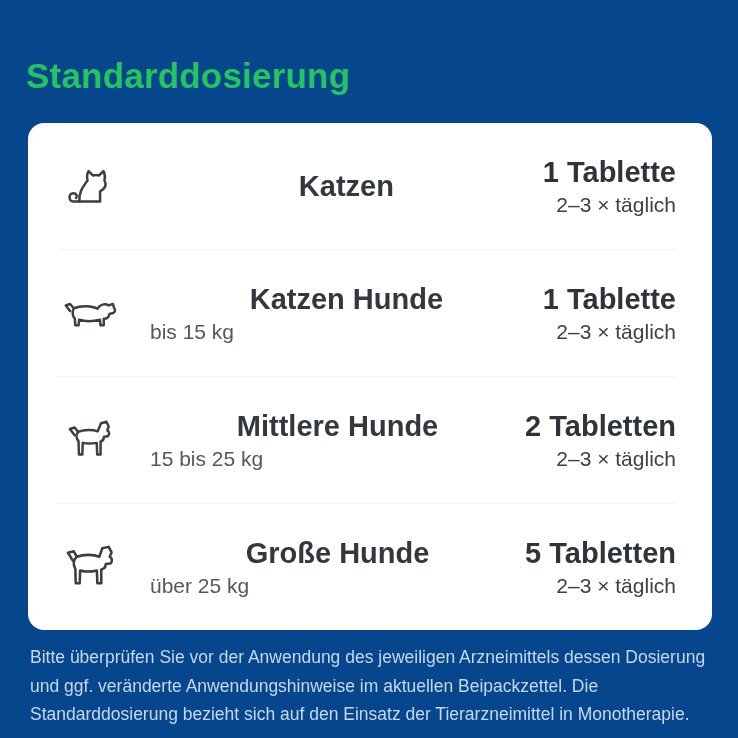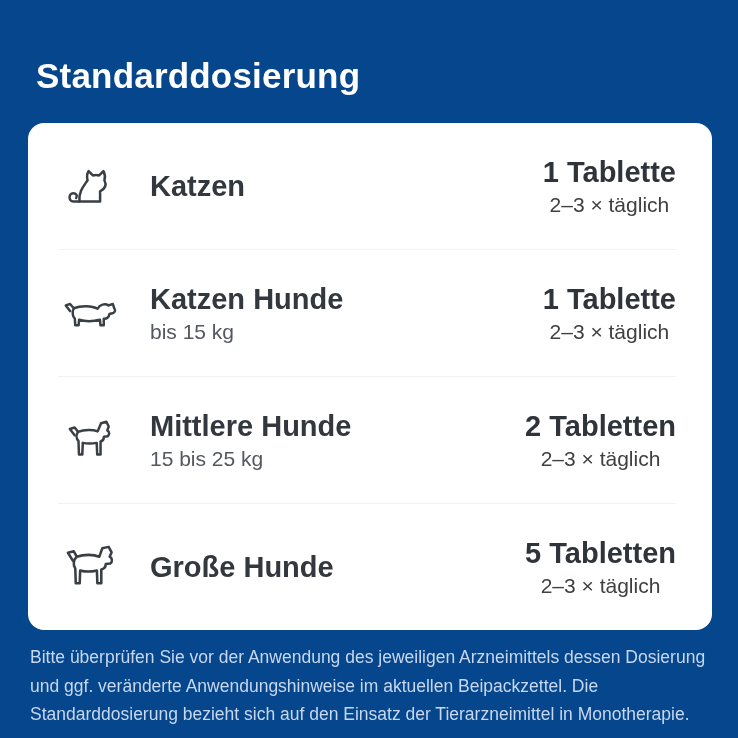--- a/index.html
+++ b/index.html
@@ -5,39 +5,39 @@
   * { margin:0; padding:0; box-sizing:border-box; }
   html,body { width:738px; height:738px; }
   body {
     background:#06468c;
     font-family:"Liberation Sans", sans-serif;
     position:relative;
     overflow:hidden;
   }
   .page { position:absolute; inset:0; }
   .title {
-    position:absolute; left:36px; top:56px;
-    color:#ffffff; font-size:35px; font-weight:bold; letter-spacing:.2px;
+    position:absolute; left:26px; top:56px;
+    color:#22c55e; font-size:35px; font-weight:bold; letter-spacing:.2px;
   }
   .card {
     position:absolute; left:28px; top:123px; width:684px; height:507px;
     background:#ffffff; border-radius:16px;
     padding:0 36px 0 30px;
     display:flex; flex-direction:column;
   }
   .row { flex:1 1 0; display:flex; align-items:center; min-height:0; }
   .row + .row { border-top:1px solid #f1f2f3; }
   .icon-cell {
     width:64px; margin-right:28px; flex:0 0 auto;
     display:flex; align-items:center; justify-content:center;
   }
   .animal-cell { flex:1 1 auto; min-width:0; }
-  .animal-name { font-size:29px; font-weight:bold; color:#33373e; line-height:1.2; }
+  .animal-name { font-size:29px; font-weight:bold; color:#33373e; line-height:1.2;text-align:center; }
   .animal-weight { font-size:21px; color:#54585f; margin-top:3px; line-height:1.2; }
-  .dose-cell { text-align:center; flex:0 0 auto; }
+  .dose-cell { text-align:right; flex:0 0 auto; }
   .dose { font-size:29px; font-weight:bold; color:#2f333a; line-height:1.2; }
   .freq { font-size:21px; color:#404040; margin-top:3px; line-height:1.2; }
   .footer {
     position:absolute; left:30px; right:24px; top:643px;
     color:#c7d7ee; font-size:17.5px; line-height:1.63;
   }
   svg.animal { stroke:#3a3f46; fill:none; stroke-width:2.6; stroke-linecap:round; stroke-linejoin:round; }
 </style>
 </head>
 <body>
@@ -100,20 +100,21 @@
 
   <div class="row">
     <div class="icon-cell">
           <svg class="animal" viewBox="0 0 56 58" width="55" height="57">
     <path d="M10 22 L5 14 L11 12.5 L14 18"></path>
     <path d="M14 18 C21 15.5 31 15.5 37 18 L40 9.5 L46.5 8 L49.5 13.5 L47.5 18 C50.5 19.5 50.5 23.5 48 25 L43.5 25.5 C43.5 28.5 41.5 30.5 39 31 L39 45 L35 45 L34.5 32 C28.5 33.5 22.5 33.5 17.5 32 L17 45 L13 45 L12.5 30 C10 26.5 10.5 21 14 18"></path>
   </svg>
         </div>
     <div class="animal-cell">
       <div class="animal-name">Große Hunde</div>
+      <div class="animal-weight">über 25 kg</div>
     </div>
     <div class="dose-cell">
       <div class="dose">5 Tabletten</div>
       <div class="freq">2–3 × täglich</div>
     </div>
   </div>
 </div>
 
   <p class="footer">Bitte überprüfen Sie vor der Anwendung des jeweiligen Arzneimittels dessen Dosierung und ggf. veränderte Anwendungshinweise im aktuellen Beipackzettel. Die Standarddosierung bezieht sich auf den Einsatz der Tierarzneimittel in Monotherapie.</p>
 

